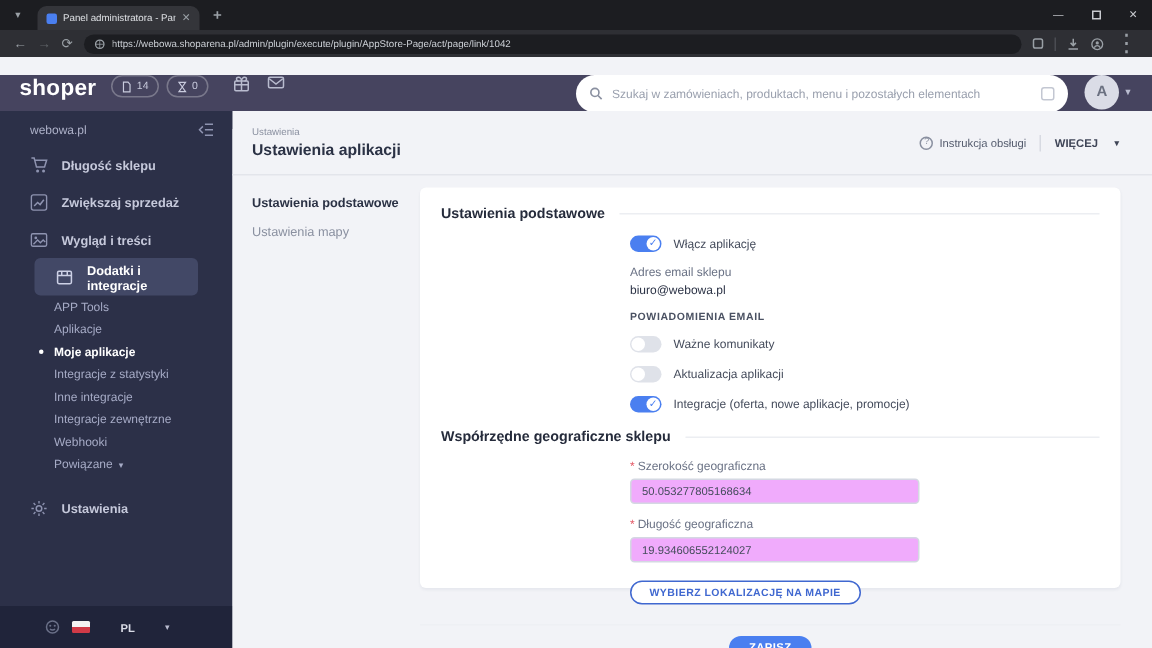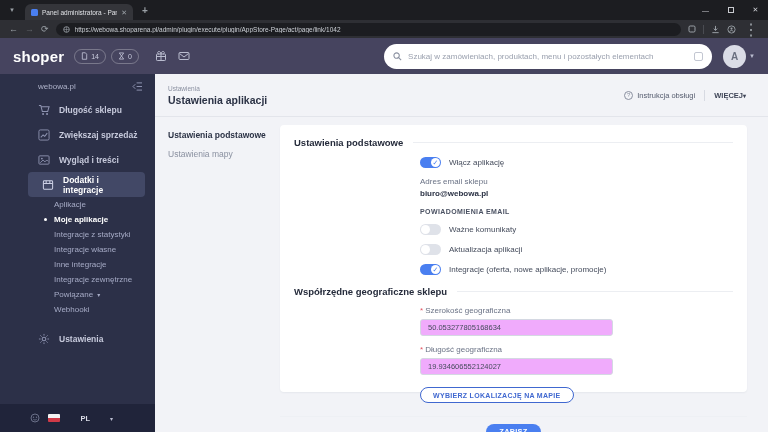--- a/index.html
+++ b/index.html
@@ -20,40 +20,40 @@
 
   .toolbar { position:absolute; top:20px; left:0; width:768px; height:18px; background:#2e2f34; display:flex; align-items:center; gap:7px; padding:0 9px; }
   .navbtn { color:#9aa0a6; font-size:9px; line-height:1; }
   .navbtn.dim { color:#5f6368; }
   .omnibox { flex:1; height:13px; background:#1c1d21; border-radius:7px; display:flex; align-items:center; padding:0 7px; gap:5px; min-width:0; }
   .url { color:#ccd0d6; font-size:6.5px; white-space:nowrap; overflow:hidden; }
   .tb-ico { color:#9aa0a6; display:flex; align-items:center; }
   .tb-sep { width:1px; height:9px; background:#4a4c52; }
 
   
-  .appbar { position:absolute; top:38px; left:0; width:768px; height:36px; background:#46445f; display:flex; align-items:center; padding:0 13px; }
+  .appbar { position:absolute; top:50px; left:0; width:768px; height:36px; background:#46445f; display:flex; align-items:flex-start; padding:0 13px; }
   .logo { color:#fff; font-size:15px; font-weight:bold; letter-spacing:.2px; margin-right:10px; }
   .pill-badge { display:flex; align-items:center; gap:3px; border:1px solid rgba(255,255,255,.28); border-radius:8px; height:15px; padding:0 6px; color:#c9cbde; font-size:7px; margin-right:5px; }
   .appbar-ico { color:#b9bccf; margin-left:11px; display:flex; }
   .search { margin-left:auto; width:328px; height:25px; background:#fff; border-radius:13px; display:flex; align-items:center; padding:0 9px; gap:6px; }
   .search input { border:none; outline:none; flex:1; font-size:8px; color:#333; background:transparent; font-family:"Liberation Sans",sans-serif; }
   .search input::placeholder { color:#9aa0ae; }
   .hotkey { width:9px; height:9px; border:1px solid #c3c7d2; border-radius:2px; flex:none; }
   .avatar-wrap { display:flex; align-items:center; gap:3px; margin-left:11px; }
   .avatar { width:23px; height:23px; border-radius:50%; background:#dadce6; color:#6a7080; font-size:10px; font-weight:bold; display:flex; align-items:center; justify-content:center; }
   .chev { color:#b9bccf; font-size:6px; }
 
   
-  .sidebar { position:absolute; top:74px; left:0; width:155px; height:358px; background:#2c3048; overflow:hidden;padding-left:18px; }
+  .sidebar { position:absolute; top:74px; left:0; width:155px; height:358px; background:#2c3048; overflow:hidden; }
   .side-head { display:flex; align-items:center; justify-content:space-between; padding:8px 12px 6px 20px; }
   .shop-name { color:#aeb2c9; font-size:8px; }
   .collapse { color:#8e93b0; display:flex; }
   .nav-item { display:flex; align-items:center; gap:9px; height:25px; padding:0 10px 0 20px; color:#c6c9db; font-size:8.5px; font-weight:bold; }
   .nav-item .ni { color:#8e93b0; display:flex; flex:none; }
-  .nav-item.active { background:#424866; border-radius:4px; margin:0 10px; padding:0 4px 0 14px; color:#fff; }
+  .nav-item.active { background:#424866; border-radius:4px; margin:0 23px; padding:0 4px 0 14px; color:#fff; }
   .nav-item.active .ni { color:#cdd1e6; }
   .sub-item { display:flex; align-items:center; height:15px; padding-left:36px; color:#a6abc6; font-size:8px; position:relative; }
   .sub-item.active { color:#fff; font-weight:bold; }
   .sub-item.active .dot { position:absolute; left:26px; width:3px; height:3px; border-radius:50%; background:#fff; }
   .sub-item .chev { margin-left:4px; color:#a6abc6; }
   .settings-item { margin-top:9px; }
   .side-bottom { position:absolute; bottom:0; left:0; width:155px; height:28px; background:#20243a; display:flex; align-items:center; padding:0 14px; }
   .assist { color:#6a7088; display:flex; margin-left:16px; }
   .lang { margin-left:auto; display:flex; align-items:center; gap:20px; margin-right:28px; }
   .flag { width:12px; height:8px; border-radius:1px; background:linear-gradient(#f3f3f3 50%, #d03a47 50%); }
@@ -61,42 +61,42 @@
 
   
   .main { position:absolute; top:74px; left:155px; width:613px; height:358px; background:#f2f3f7; }
   .content-head { height:43px; border-bottom:1px solid #e3e5eb; display:flex; align-items:center; padding:0 22px 0 13px; }
   .crumb { color:#8a90a0; font-size:6.5px; margin-bottom:2px; }
   .page-title { color:#2b3245; font-size:10.5px; font-weight:bold; }
   .head-right { margin-left:auto; display:flex; align-items:center; gap:9px; color:#555c6e; font-size:7.5px; }
   .help { display:flex; align-items:center; gap:4px; }
   .q-ico { width:9px; height:9px; border:1px solid #8a90a0; border-radius:50%; color:#8a90a0; font-size:6px; display:flex; align-items:center; justify-content:center; }
   .head-sep { width:1px; height:11px; background:#d7dae2; }
-  .more { font-weight:bold; display:flex; align-items:center; gap:0; color:#3f4557; }
+  .more { font-weight:bold; display:flex; align-items:center; gap:11px; color:#3f4557; }
   .more .chev { color:#3f4557; }
 
   .subnav { position:absolute; top:56px; left:13px; width:110px; }
   .subnav-item { font-size:8.5px; color:#8a90a0; margin-bottom:9px; }
   .subnav-item.active { color:#2b3245; font-weight:bold; }
 
   .card { position:absolute; top:51px; left:125px; width:467px; height:267px; background:#fff; border-radius:4px; box-shadow:0 1px 2px rgba(40,50,80,.06); padding:12px 14px 0; }
   .sec-head { display:flex; align-items:center; gap:10px; }
   .sec-title { color:#252b3b; font-size:9.5px; font-weight:bold; white-space:nowrap; }
   .sec-rule { flex:1; border-top:1px solid #eceef2; }
   .fields { margin-left:126px; }
   .trow { display:flex; align-items:center; gap:8px; margin-top:9px; }
   .tlabel { font-size:8px; color:#454c5c; }
   .toggle { width:21px; height:11px; border-radius:6px; position:relative; flex:none; }
   .toggle.on { background:#4a7ff0; }
   .toggle.off { background:#dfe2e9; }
   .knob { position:absolute; top:1px; width:9px; height:9px; border-radius:50%; background:#fff; color:#4a7ff0; font-size:7px; line-height:9px; text-align:center; }
   .on .knob { right:1px; }
   .off .knob { left:1px; color:transparent; }
   .flabel { font-size:8px; color:#6a7285; margin-top:9px; }
-  .fvalue { font-size:8px; color:#2b3245; font-weight:bold; margin-top:3px; }
+  .fvalue { font-size:8px; color:#2b3245; font-weight:normal; margin-top:3px; }
   .caps { font-size:7px; color:#4a5162; font-weight:bold; letter-spacing:.4px; margin-top:10px; }
   .req { color:#e25563; margin-right:2px; }
   .tin { display:block; width:193px; height:17px; border:1px solid #d4d8e2; border-radius:3px; margin-top:4px; padding:0 7px; font-size:7.5px; color:#454c5c; outline:none; font-family:"Liberation Sans",sans-serif; background:#f0abfc; }
   .sec2 { margin-top:11px; }
   .map-btn { margin-top:12px; height:16px; border:1px solid #4068d0; border-radius:9px; background:#fff; color:#4068d0; font-size:7px; font-weight:bold; letter-spacing:.3px; padding:0 12px; display:inline-flex; align-items:center; font-family:"Liberation Sans",sans-serif; }
   .card-divider { margin:13px -14px 0; border-top:1px solid #eef0f4; }
   .save-row { height:29px; display:flex; align-items:center; justify-content:center; }
   .save-btn { height:16px; border:none; border-radius:9px; background:#4a7ff0; color:#fff; font-size:7.5px; font-weight:bold; letter-spacing:.3px; padding:0 13px; font-family:"Liberation Sans",sans-serif; }
 
   svg { display:block; }
@@ -240,44 +240,44 @@
       <span class="ni">
         <svg width="12" height="12" viewBox="0 0 13 13">
             <rect x="1.5" y="2" width="10" height="9" rx="1" fill="none" stroke="currentColor" stroke-width="1.1"></rect>
             <path d="M1.5 5h10M4.5 2v3M8.5 2v3" stroke="currentColor" stroke-width="1.1" fill="none"></path>
           </svg>
       </span>
       <span>Dodatki i integracje</span>
     </div>
 
     <div class="sub-item">
+        <span>APP Tools</span>
+      </div>
+    <div class="sub-item">
         <span>Aplikacje</span>
       </div>
     <div class="sub-item active">
         <span class="dot"></span>
         <span>Moje aplikacje</span>
       </div>
     <div class="sub-item">
         <span>Integracje z statystyki</span>
       </div>
     <div class="sub-item">
-        <span>Integracje własne</span>
-      </div>
-    <div class="sub-item">
         <span>Inne integracje</span>
       </div>
     <div class="sub-item">
         <span>Integracje zewnętrzne</span>
+      </div>
+    <div class="sub-item">
+        <span>Webhooki</span>
       </div>
     <div class="sub-item">
         <span>Powiązane</span>
         <span class="chev">▾</span>
-      </div>
-    <div class="sub-item">
-        <span>Webhooki</span>
       </div>
 
     <div class="nav-item settings-item">
       <span class="ni">
         <svg width="12" height="12" viewBox="0 0 13 13">
             <circle cx="6.5" cy="6.5" r="2" fill="none" stroke="currentColor" stroke-width="1.1"></circle>
             <path d="M6.5 1v1.8M6.5 10.2V12M1 6.5h1.8M10.2 6.5H12M2.6 2.6l1.3 1.3M9.1 9.1l1.3 1.3M10.4 2.6L9.1 3.9M3.9 9.1l-1.3 1.3" stroke="currentColor" stroke-width="1" fill="none"></path>
           </svg>
       </span>
       <span>Ustawienia</span>

